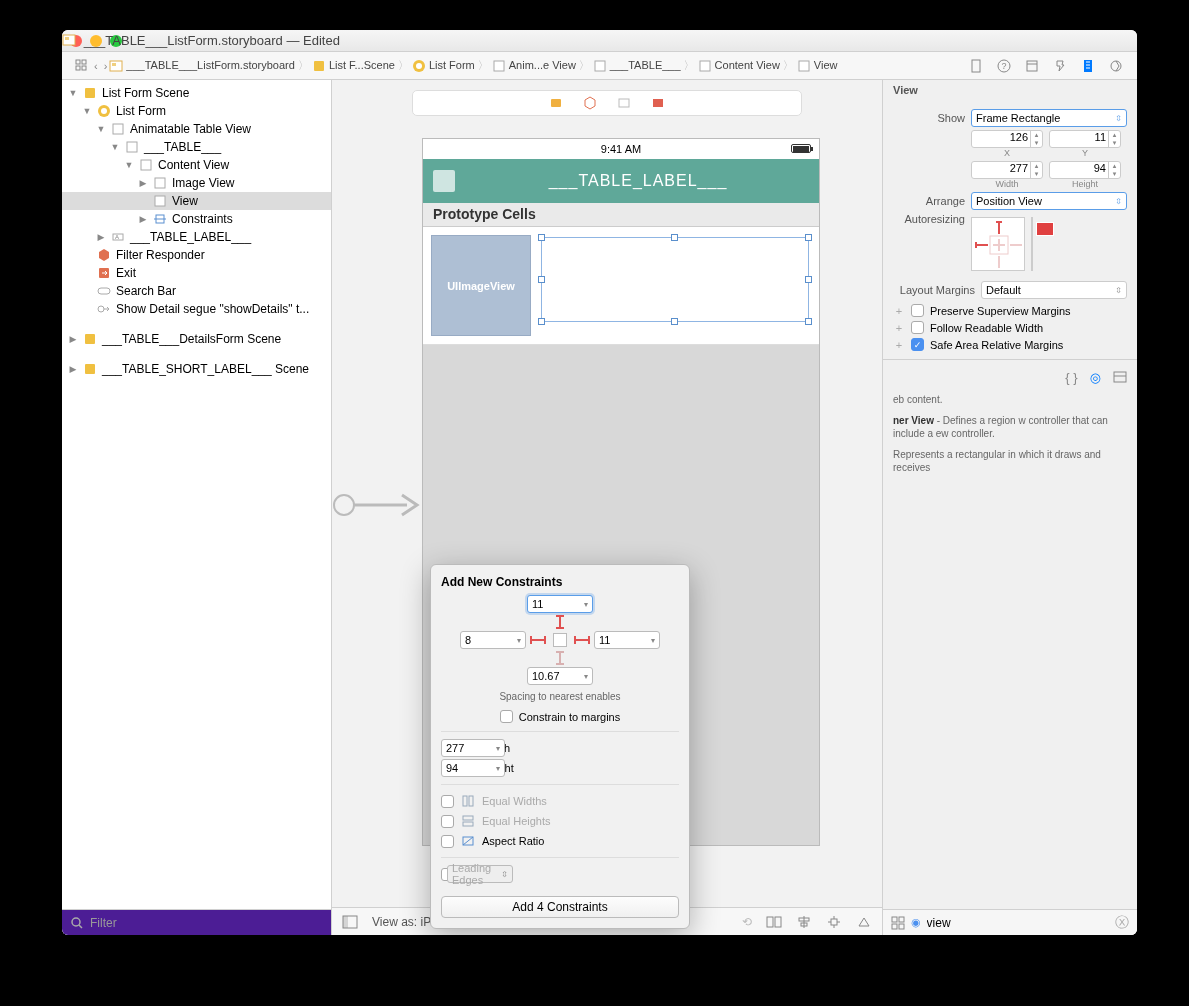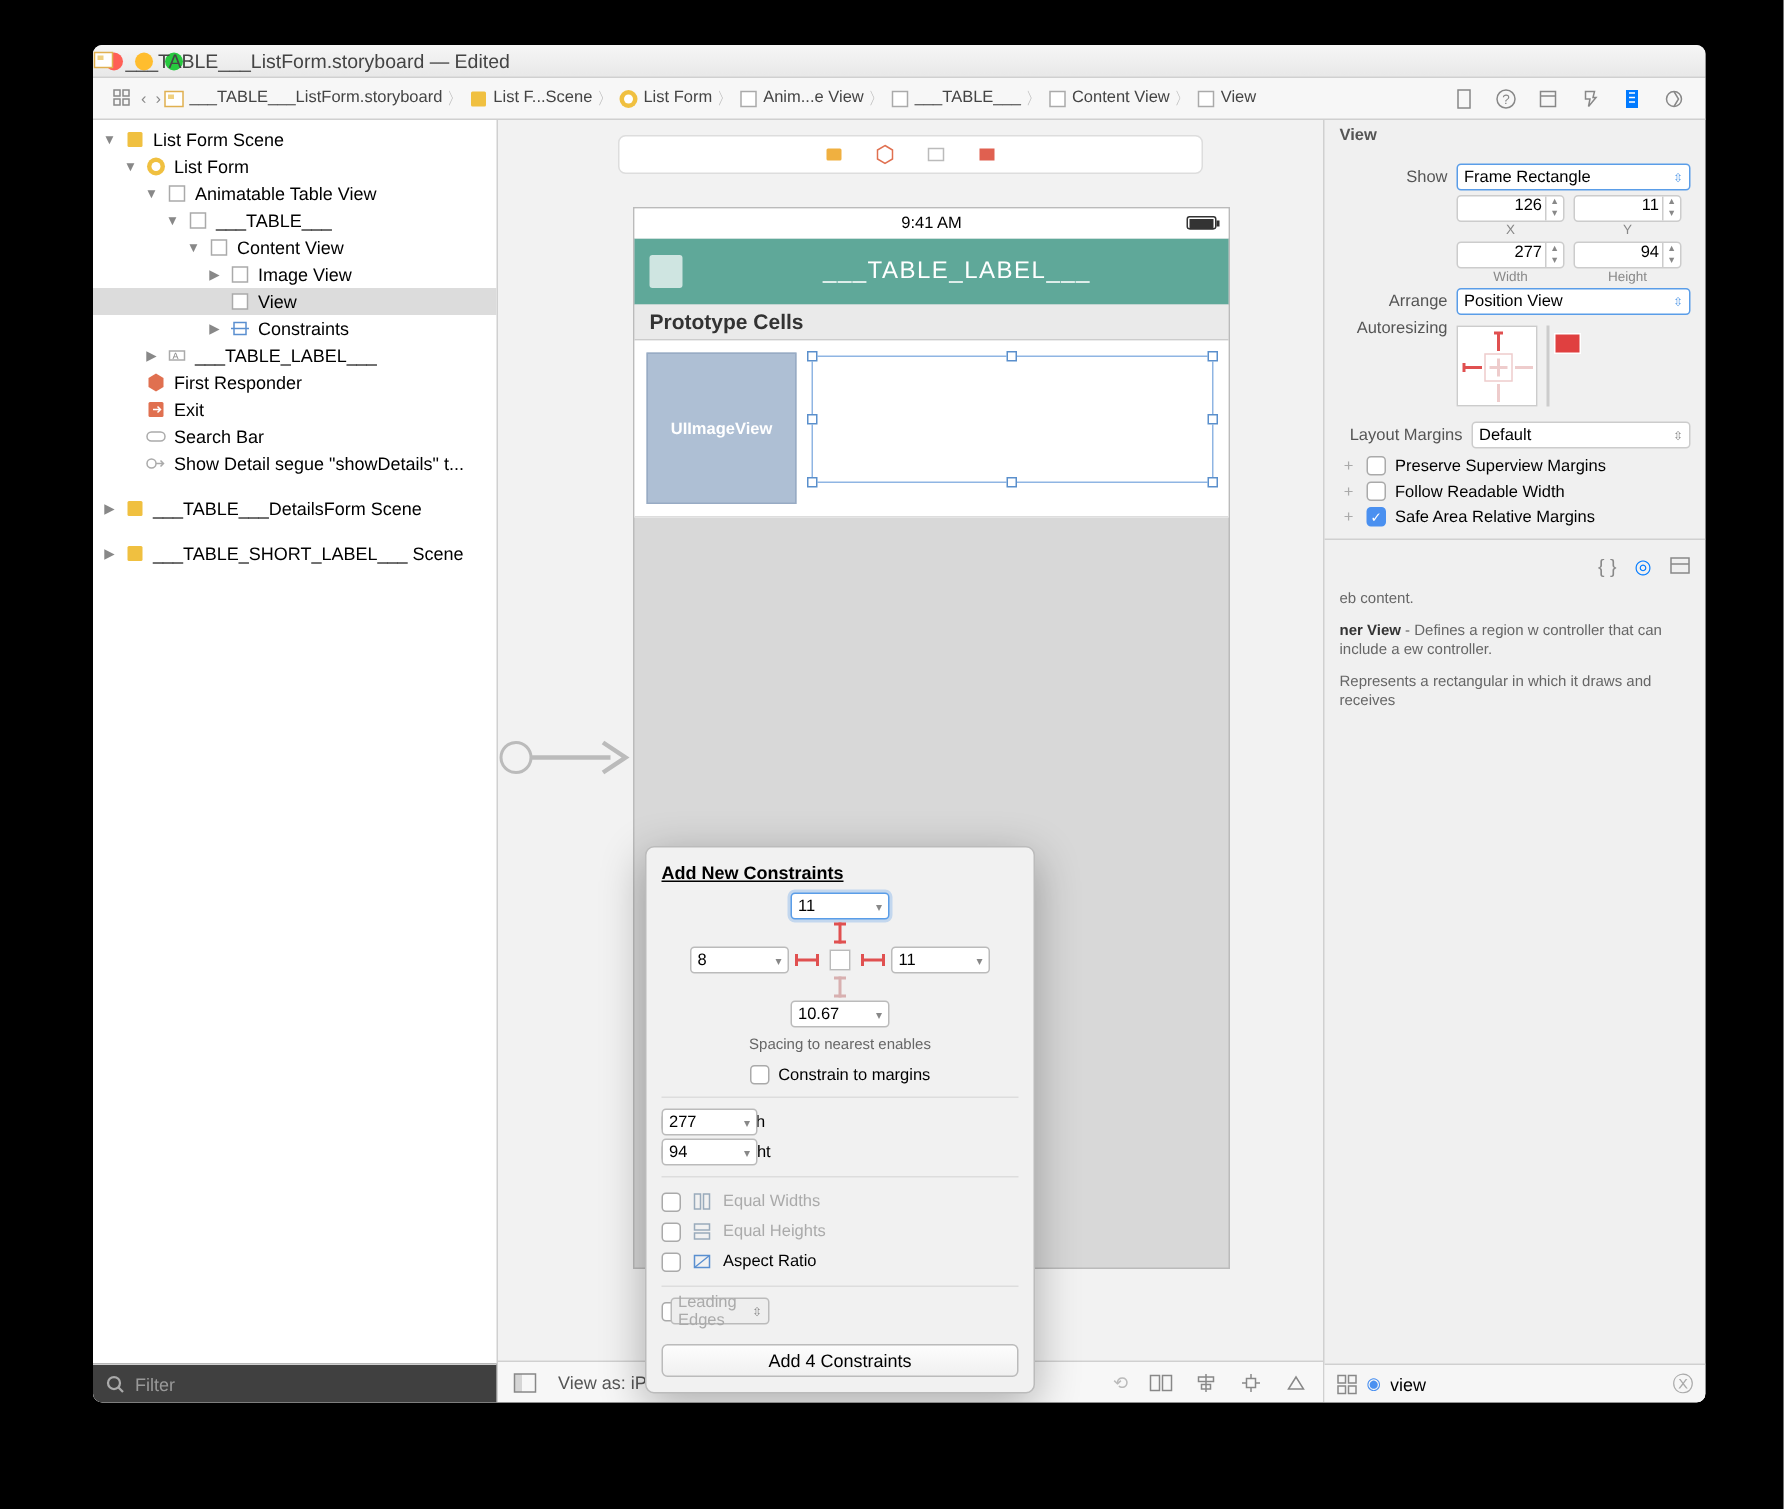--- a/index.html
+++ b/index.html
@@ -19,21 +19,21 @@
 .crumb-sep { color: #bbb; padding: 0 1px; }
 .insp-toolbar { margin-left: auto; display: flex; gap: 14px; color: #888; padding-right: 6px; }
 .insp-toolbar .active { color: #007aff; }
 .body { flex: 1; display: flex; overflow: hidden; }
 .navigator { width: 270px; background: #fff; border-right: 1px solid #d0d0d0; display: flex; flex-direction: column; font-size: 12px; }
 .nav-tree { flex: 1; padding-top: 4px; }
 .nav-row { display: flex; align-items: center; height: 18px; padding-left: 4px; gap: 4px; }
 .nav-row.sel { background: #dcdcdc; }
 .disclosure { width: 10px; color: #888; font-size: 9px; text-align: center; }
 .nav-icon { width: 16px; height: 16px; display: inline-flex; align-items: center; justify-content: center; }
-.nav-filter { height: 26px; border-top: 1px solid #d0d0d0; background: #404040; display: flex; align-items: center; padding: 0 8px; gap: 6px; color: #999; font-size: 12px; }
+.nav-filter { height: 26px; border-top: 1px solid #d0d0d0; background: #4c1d95; display: flex; align-items: center; padding: 0 8px; gap: 6px; color: #999; font-size: 12px; }
 .canvas { flex: 1; background: #f2f2f2; position: relative; overflow: hidden; }
 .device-toolbar { position:absolute; top:10px; left:50%; transform:translateX(-50%); width:390px; height:26px; background:#fff; border:1px solid #ddd; border-radius:5px; display:flex; align-items:center; justify-content:center; gap:20px;}
 .device-toolbar span { width:14px; height:14px; display:inline-block;}
 .phone { position: absolute; left: 90px; top: 58px; width: 398px; height: 708px; background: #d8d8d8; border: 1px solid #bbb; }
 .statusbar { height: 20px; background: #fff; font-size: 11px; text-align: center; line-height: 20px; position: relative; }
 .statusbar .bat { position:absolute; right:8px; top:5px; width:20px; height:9px; border:1px solid #333; border-radius:2px;}
 .statusbar .bat:after{content:'';position:absolute;right:-3px;top:2px;width:2px;height:4px;background:#333;}
 .statusbar .bat i{display:block;width:16px;height:7px;background:#333;margin:1px;}
 .navbar { height: 44px; background: #5fa899; display: flex; align-items: center; color: #fff; font-size: 16px; padding: 0 10px; gap: 12px; }
 .navbar .sq { width: 22px; height: 22px; background: rgba(255,255,255,0.7); border-radius: 2px; }
@@ -73,21 +73,21 @@
 .plus-col { width:12px; color:#aaa; text-align:center;}
 .library { border-top:1px solid #d0d0d0; padding:6px 10px; font-size:10px; color:#666; flex:1; overflow:hidden;}
 .lib-toolbar{display:flex;gap:12px;justify-content:flex-end;padding:4px 0;font-size:13px;color:#888;}
 .lib-toolbar .on{color:#007aff;}
 .lib-item { padding:4px 0; line-height:1.3;}
 .lib-item b{color:#333;font-weight:600;}
 .lib-filter { height:26px; border-top:1px solid #d0d0d0; background:#f6f6f6; display:flex; align-items:center; padding:0 8px; gap:6px;}
 .lib-filter input{flex:1;border:none;background:transparent;font-size:12px;outline:none;}
 .popover { position: absolute; right: 192px; bottom: 6px; width: 260px; background: #f1f1f1; border: 1px solid #bbb; border-radius: 6px; box-shadow: 0 8px 30px rgba(0,0,0,0.3); padding: 10px; font-size: 11px; }
 .popover:after { content:''; position:absolute; bottom:-8px; right:110px; border:8px solid transparent; border-top-color:#f1f1f1;}
-.pop-title { font-weight: 700; font-size: 12px; margin-bottom: 6px; text-decoration: underline; }
+.pop-title { font-weight: 700; font-size: 12px; margin-bottom: 6px; }
 .pin-grid { position: relative; width: 200px; height: 90px; margin: 0 auto 6px; }
 .pin-field { position: absolute; width: 66px; height: 18px; background: #fff; border: 1px solid #bbb; border-radius: 3px; font-size: 11px; padding: 0 4px; display:flex; align-items:center; justify-content:space-between;}
 .pin-field .dd{font-size:8px;color:#888;}
 .pin-field.hi{border-color:#5a9de8; box-shadow:0 0 0 2px rgba(90,157,232,0.3);}
 .pin-center { position: absolute; left: 50%; top: 50%; width: 14px; height: 14px; margin: -7px 0 0 -7px; border: 1px solid #bbb; background:#fff;}
 .strut { position: absolute; background: #e05050; }
 .strut.dim { background: #d8b0b0; }
 .strut-h { height: 2px; width: 16px; }
 .strut-v { width: 2px; height: 14px; }
 .strut-cap{position:absolute;width:2px;height:8px;background:inherit;}
@@ -293,21 +293,21 @@
             </span>
             <span>___TABLE_LABEL___</span>
           </div>
           <div class="nav-row" style="padding-left: 20px;">
             <span class="disclosure"></span>
             <span class="nav-icon">
               <svg width="14" height="14" viewBox="0 0 14 14">
                 <path d="M7 1l5 3v6l-5 3-5-3V4z" fill="#e07050"></path>
               </svg>
             </span>
-            <span>First Responder</span>
+            <span>Filter Responder</span>
           </div>
           <div class="nav-row" style="padding-left: 20px;">
             <span class="disclosure"></span>
             <span class="nav-icon">
               <svg width="14" height="14" viewBox="0 0 14 14">
                 <rect x="2" y="2" width="10" height="10" fill="#e07050" rx="1"></rect>
                 <path d="M5 7h5M8 5l2 2-2 2" stroke="#fff" fill="none"></path>
               </svg>
             </span>
             <span>Exit</span>

